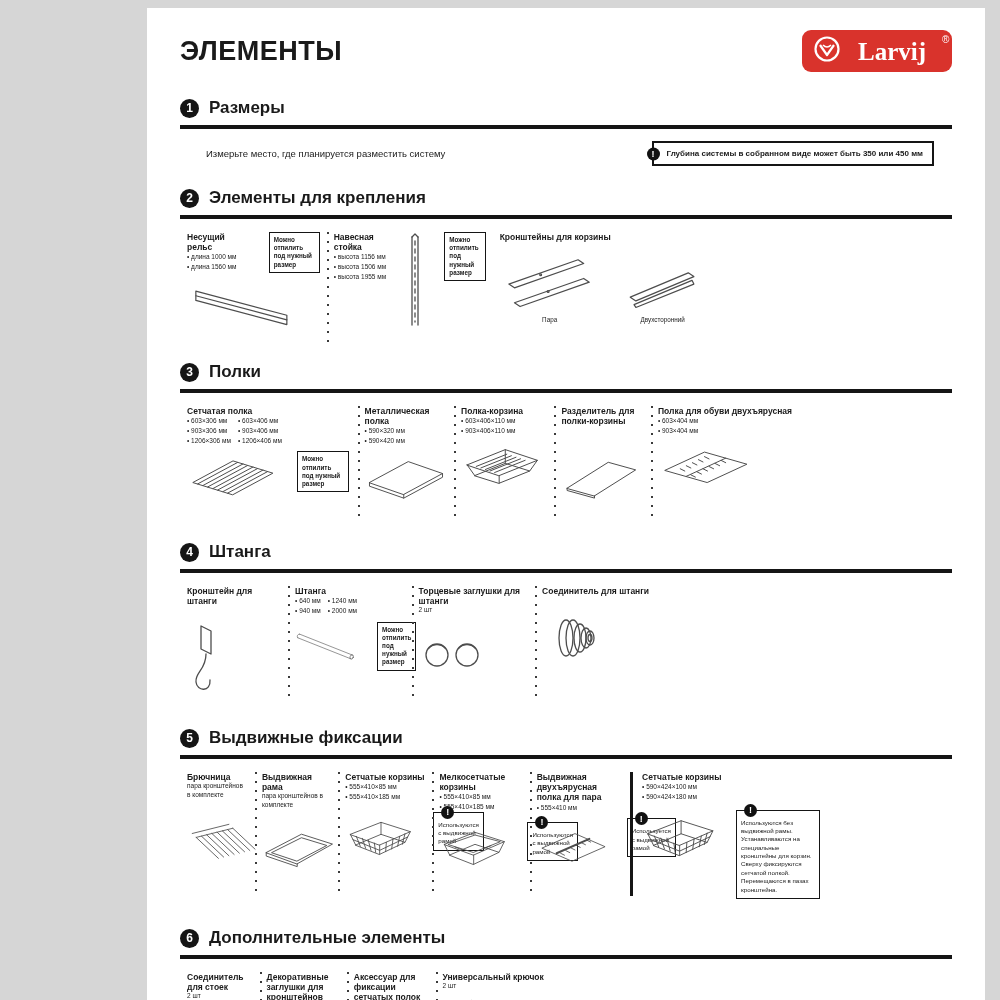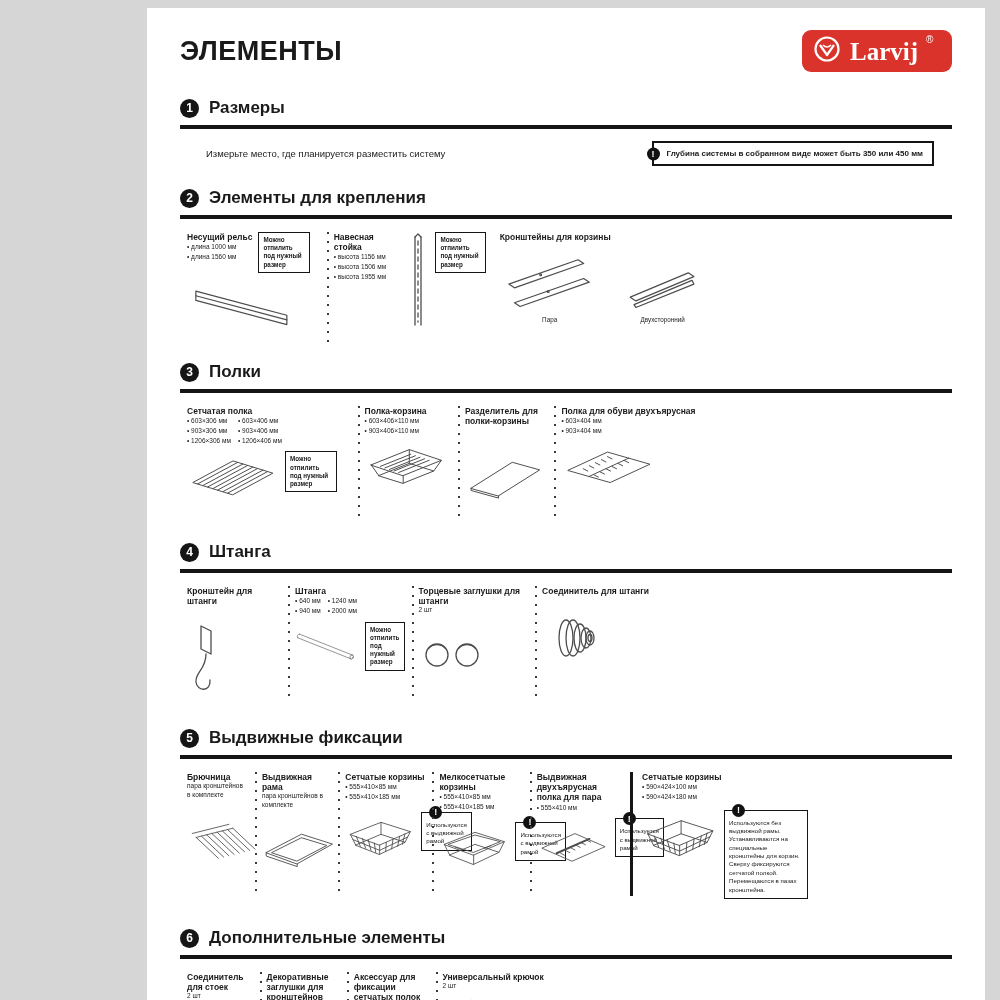--- a/index.html
+++ b/index.html
@@ -7,21 +7,21 @@
     width:1000px;height:1000px;background:#d6d6d6;
     font-family:"Liberation Sans",sans-serif;color:#1a1a1a;position:relative;overflow:hidden;
   }
   .page{
     position:absolute;left:147px;top:8px;width:838px;height:1000px;background:#ffffff;
     padding:22px 33px;box-sizing:border-box;
   }
   
   .hdr{display:flex;justify-content:space-between;align-items:flex-start;}
   .page-title{font-size:27px;font-weight:800;letter-spacing:.5px;margin:6px 0 0 0;}
-  .logo{background:#d9332c;border-radius:9px;width:150px;height:42px;display:flex;align-items:center;gap:8px;padding:0 10px;box-sizing:border-box;color:#fff;}
+  .logo{background:#d9332c;border-radius:9px;width:150px;height:42px;display:flex;align-items:center;gap:16px;padding:0 10px;box-sizing:border-box;color:#fff;}
   .logo-text{font-family:"Liberation Serif",serif;font-weight:700;font-size:25px;line-height:1;}
   .logo-reg{font-size:10px;align-self:flex-start;margin-top:4px;}
   
   .sec-head{display:flex;align-items:center;gap:10px;border-bottom:4px solid #151515;padding-bottom:7px;}
   .badge{width:19px;height:19px;min-width:19px;background:#151515;color:#fff;border-radius:50%;font-size:12px;font-weight:700;display:flex;align-items:center;justify-content:center;}
   .sec-title{font-size:17px;font-weight:800;margin:0;}
   
   .cols{display:flex;align-items:stretch;padding-top:11px;position:relative;}
   .col{position:relative;padding:2px 7px 0;box-sizing:border-box;}
   .dsep::before{content:"";position:absolute;left:0;top:2px;bottom:2px;width:2px;
@@ -29,21 +29,21 @@
   .ssep::before{content:"";position:absolute;left:0;top:2px;bottom:2px;width:2.5px;background:#151515;}
   .item-name{font-weight:700;font-size:8.5px;line-height:1.2;}
   .sub,.qty{font-size:6.5px;line-height:1.35;color:#222;}
   .spec{font-size:6.5px;line-height:1.5;color:#222;}
   .spec::before{content:"• ";}
   .specs2{display:grid;grid-template-columns:max-content max-content;column-gap:7px;}
   .callout{border:1.5px solid #151515;background:#fff;padding:3px 4px;font-size:6.3px;font-weight:700;line-height:1.3;width:42px;height:max-content;}
   .note-box{border:1.5px solid #151515;background:#fff;position:relative;padding:8px 4px 4px;font-size:6.2px;line-height:1.35;width:58px;height:max-content;}
   .bang{position:absolute;top:-7px;left:7px;width:13px;height:13px;border-radius:50%;background:#111;color:#fff;
     font-size:9px;font-weight:700;display:flex;align-items:center;justify-content:center;}
-  .row{display:flex;gap:6px;align-items:flex-start;}
+  .row{display:flex;gap:18px;align-items:flex-start;}
   .art{margin-top:7px;}
   .art svg{display:block;stroke:#4d4d4d;fill:none;stroke-width:1.3;stroke-linejoin:round;stroke-linecap:round;}
   .cap{font-size:6.3px;text-align:center;margin-top:2px;}
   
   .s1-row{display:flex;justify-content:space-between;align-items:center;margin-top:12px;padding-left:26px;}
   .s1-intro{font-size:9.5px;}
   .note1{border:2px solid #151515;position:relative;padding:6px 9px 6px 13px;font-size:8px;font-weight:700;margin-right:18px;}
   .note1 .bang{top:50%;left:-7px;transform:translateY(-50%);}
   .sec{margin-top:0;}
 </style>
@@ -173,20 +173,32 @@
               <line x1="14" y1="42" x2="66" y2="14"></line>
                 <line x1="21" y1="44" x2="73" y2="16"></line>
               <line x1="27" y1="46" x2="79" y2="18"></line>
                 <line x1="34" y1="48" x2="86" y2="20"></line>
               <line x1="40" y1="50" x2="92" y2="22"></line>
                 <line x1="47" y1="52" x2="99" y2="24"></line>
               <line x1="53" y1="54" x2="105" y2="26"></line>
             </svg>
           </span>
           <div class="callout">Можно отпилить под нужный размер</div>
+        </div>
+      </div>
+      <div class="col dsep" style="width:12.5%">
+        <div class="item-name">Металлическая полка</div>
+        <div class="spec">590×320 мм</div>
+        <div class="spec">590×420 мм</div>
+        <div class="art">
+          <svg width="82" height="50" viewBox="0 0 110 64">
+            <polygon points="6,38 58,10 104,26 52,54"></polygon>
+            <path d="M52 54 L52 59 L6 43 L6 38"></path>
+            <path d="M104 26 L104 31 L52 59"></path>
+          </svg>
         </div>
       </div>
       <div class="col dsep" style="width:13%">
         <div class="item-name">Полка-корзина</div>
         <div class="spec">603×406×110 мм</div>
         <div class="spec">903×406×110 мм</div>
         <div class="art">
           <svg width="84" height="56" viewBox="0 0 110 72">
             <polygon points="8,28 58,8 100,22 50,42"></polygon>
             <polygon points="18,42 58,26 90,36 50,52"></polygon>

